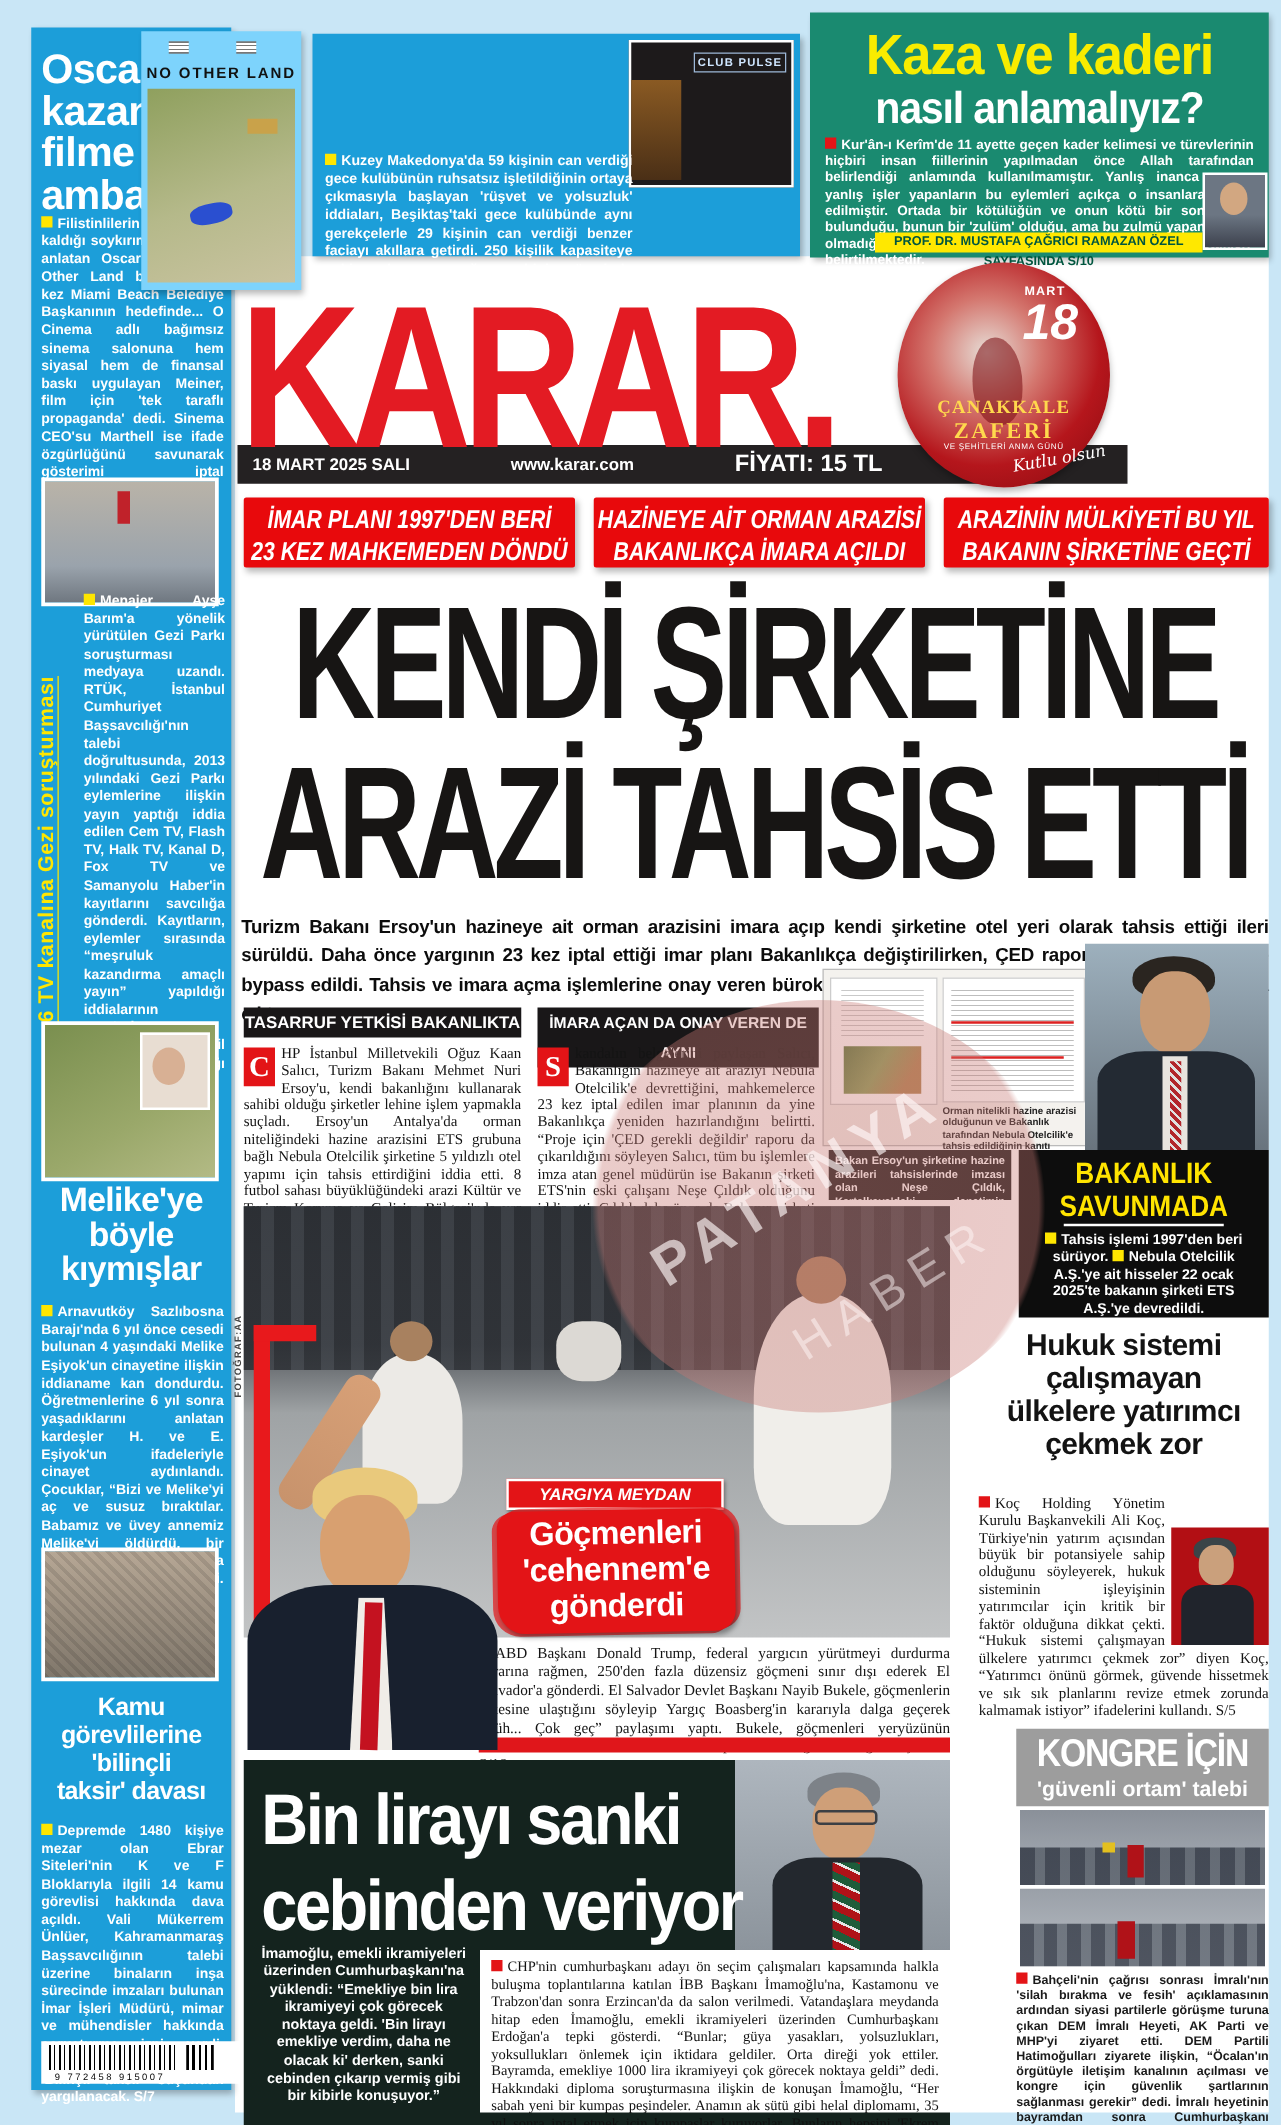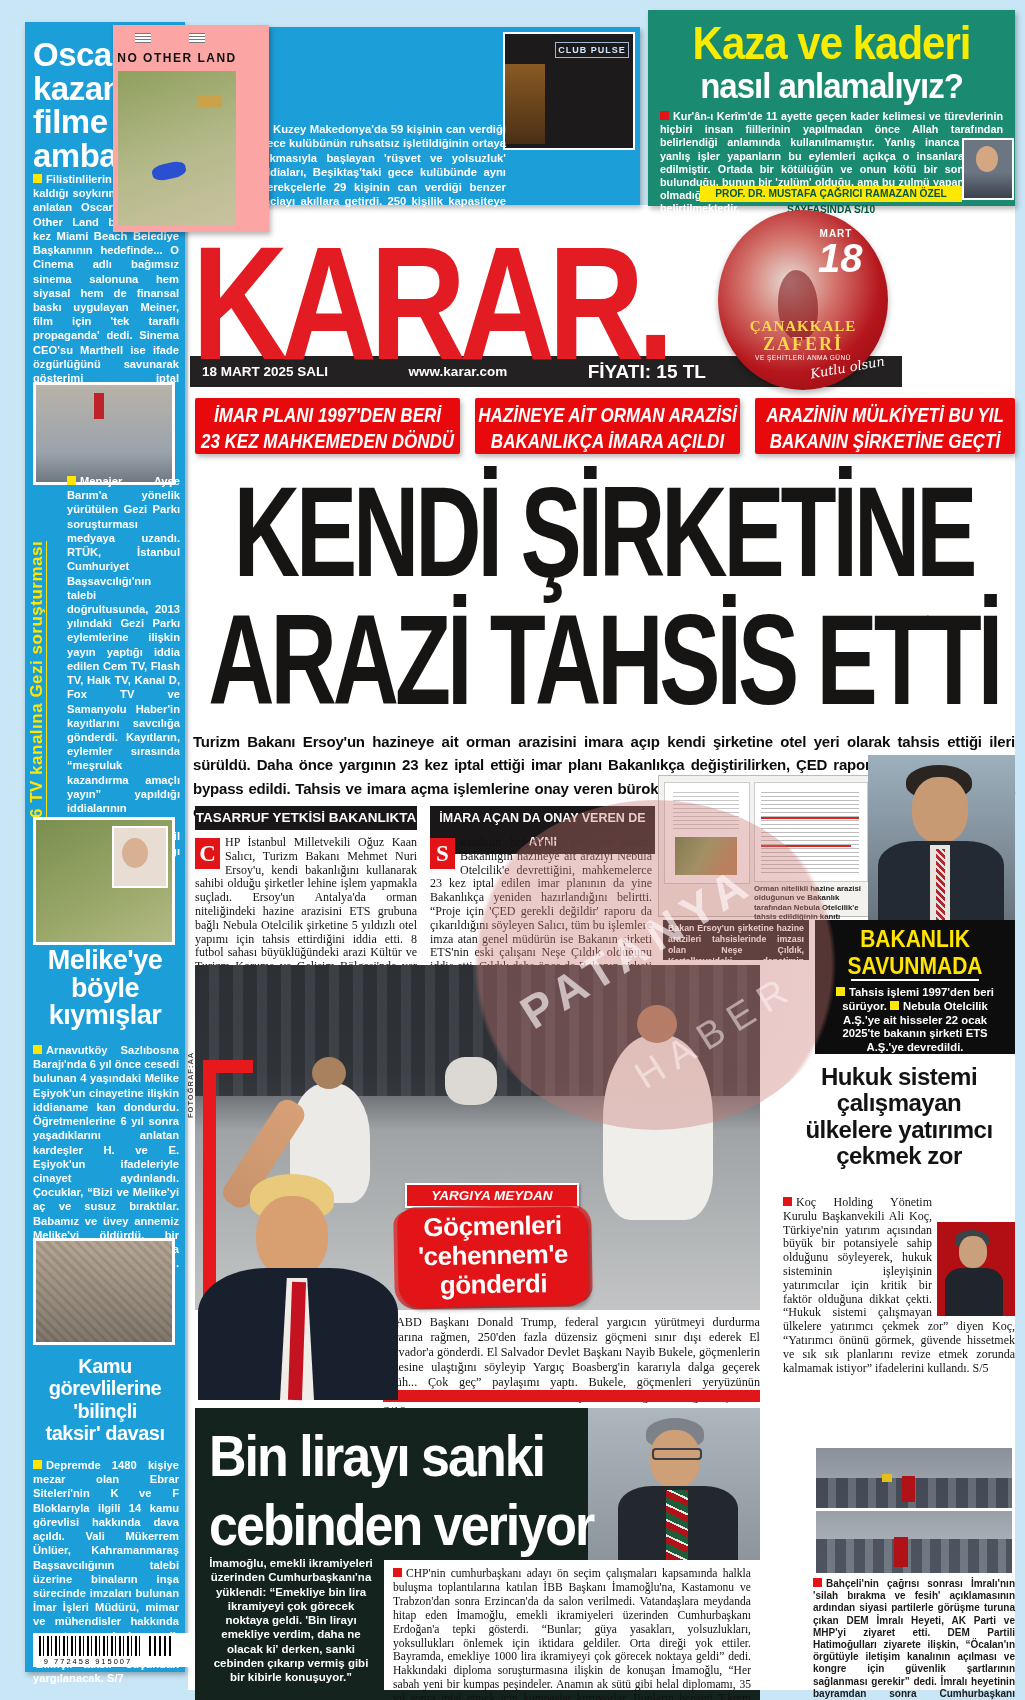--- a/index.html
+++ b/index.html
@@ -83,21 +83,21 @@
 taksir' davası</div>
     <p class="abs side-body" style="left:8px;top:1436px;width:146px;margin:0;"><span class="blt y"></span><span>Depremde 1480 kişiye mezar olan Ebrar Siteleri'nin K ve F Bloklarıyla ilgili 14 kamu görevlisi hakkında dava açıldı. Vali Mükerrem Ünlüer, Kahramanmaraş Başsavcılığının talebi üzerine binaların inşa sürecinde imzaları bulunan İmar İşleri Müdürü, mimar ve mühendisler hakkında soruşturma izni verdi. Kamu görevlisi 14 kişi, 'Bilinçli taksir' suçundan yargılanacak. S/7</span></p>
 
     <div class="abs" style="left:8px;top:1611px;width:160px;height:34px;background:#fff;">
       <div class="abs" style="left:6px;top:3px;width:104px;height:20px;background:repeating-linear-gradient(90deg,#000 0 2px,#fff 2px 4px,#000 4px 5px,#fff 5px 8px);"></div>
       <div class="abs" style="left:116px;top:3px;width:22px;height:20px;background:repeating-linear-gradient(90deg,#000 0 2px,#fff 2px 5px);"></div>
       <div class="abs ctr" style="left:0;top:24px;width:110px;font-size:7.5px;letter-spacing:2px;color:#000;">9 772458 915007</div>
     </div>
   </div>
 
-  <div class="abs shadow" style="left:113px;top:25px;width:156px;height:207px;background:#fca5a5;z-index:3;">
+  <div class="abs shadow" style="left:113px;top:25px;width:128px;height:207px;background:#7dd3fc;z-index:3;">
     <div class="abs" style="left:22px;top:8px;width:16px;height:10px;background:repeating-linear-gradient(0deg,#777 0 1px,#fff 1px 3px);"></div>
     <div class="abs" style="left:76px;top:8px;width:16px;height:10px;background:repeating-linear-gradient(0deg,#777 0 1px,#fff 1px 3px);"></div>
     <div class="abs ctr" style="left:0;top:26px;width:128px;font-size:12px;font-weight:bold;letter-spacing:1.5px;color:#111;">NO OTHER LAND</div>
     <div class="abs" style="left:5px;top:46px;width:118px;height:155px;background:linear-gradient(160deg,#8fa05e,#b5b98a 55%,#c9c3a0);">
       <div class="abs" style="left:34px;top:92px;width:34px;height:16px;background:#2a4fd0;border-radius:40%;transform:rotate(-12deg);"></div>
       <div class="abs" style="right:14px;top:24px;width:24px;height:12px;background:#c9a24a;"></div>
     </div>
   </div>
 
   <div class="abs shadow" style="left:250px;top:27px;width:390px;height:178px;background:#1c9ed9;">
@@ -194,20 +194,24 @@
 çekmek zor</div>
   <div class="abs body-serif" style="left:783px;top:1196px;width:232px;height:180px;">
     <div style="float:right;width:78px;height:94px;background:#b20f14;margin:26px 0 2px 5px;position:relative;">
       <div class="abs" style="left:18px;top:8px;width:34px;height:18px;border-radius:50% 50% 30% 30%;background:#3a4448;"></div>
       <div class="abs" style="left:22px;top:14px;width:28px;height:32px;border-radius:45%;background:#caa07c;"></div>
       <div class="abs" style="left:8px;top:46px;width:58px;height:48px;background:#20242c;border-radius:30% 30% 0 0;"></div>
     </div>
     <span class="blt r"></span><span>Koç Holding Yönetim Kurulu Başkanvekili Ali Koç, Türkiye'nin yatırım açısından büyük bir potansiyele sahip olduğunu söyleyerek, hukuk sisteminin işleyişinin yatırımcılar için kritik bir faktör olduğuna dikkat çekti. “Hukuk sistemi çalışmayan ülkelere yatırımcı çekmek zor” diyen Koç, “Yatırımcı önünü görmek, güvende hissetmek ve sık sık planlarını revize etmek zorunda kalmamak istiyor” ifadelerini kullandı. S/5</span>
   </div>
 
+  <div class="abs" style="left:813px;top:1383px;width:202px;height:62px;background:#9d9d9d;">
+    <div class="ctr w" style="font-weight:bold;font-size:27px;letter-spacing:-1px;margin-top:2px;"><span class="cond" style="transform:scale(1,1.15);transform-origin:center top;">KONGRE İÇİN</span></div>
+    <div class="ctr w" style="font-weight:bold;font-size:17px;margin-top:6px;">'güvenli ortam' talebi</div>
+  </div>
   <div class="abs" style="left:816px;top:1448px;width:196px;height:60px;background:linear-gradient(180deg,#8a9099,#aab0b8);">
     <div class="abs" style="left:0;bottom:0;width:100%;height:30px;background:repeating-linear-gradient(90deg,#343a46 0 12px,#5b626c 12px 20px);opacity:.85;"></div>
     <div class="abs" style="left:86px;bottom:6px;width:13px;height:26px;background:#b01218;"></div>
     <div class="abs" style="left:66px;bottom:26px;width:10px;height:8px;background:#e3c020;"></div>
   </div>
   <div class="abs" style="left:816px;top:1511px;width:196px;height:62px;background:linear-gradient(180deg,#9aa0a8,#b8bdc4);">
     <div class="abs" style="left:0;bottom:0;width:100%;height:34px;background:repeating-linear-gradient(90deg,#3c424e 0 11px,#666d77 11px 19px);opacity:.85;"></div>
     <div class="abs" style="left:78px;bottom:6px;width:14px;height:30px;background:#b01218;"></div>
   </div>
   <p class="abs sansb jus" style="left:813px;top:1578px;width:202px;font-size:10px;line-height:1.22;color:#1a1a1a;margin:0;"><span class="blt r"></span><span>Bahçeli'nin çağrısı sonrası İmralı'nın 'silah bırakma ve fesih' açıklamasının ardından siyasi partilerle görüşme turuna çıkan DEM İmralı Heyeti, AK Parti ve MHP'yi ziyaret etti. DEM Partili Hatimoğulları ziyarete ilişkin, “Öcalan'ın örgütüyle iletişim kanalının açılması ve kongre için güvenlik şartlarının sağlanması gerekir” dedi. İmralı heyetinin bayramdan sonra Cumhurbaşkanı Erdoğan ile görüşme yapacağı da açıklandı. S/9</span></p>

